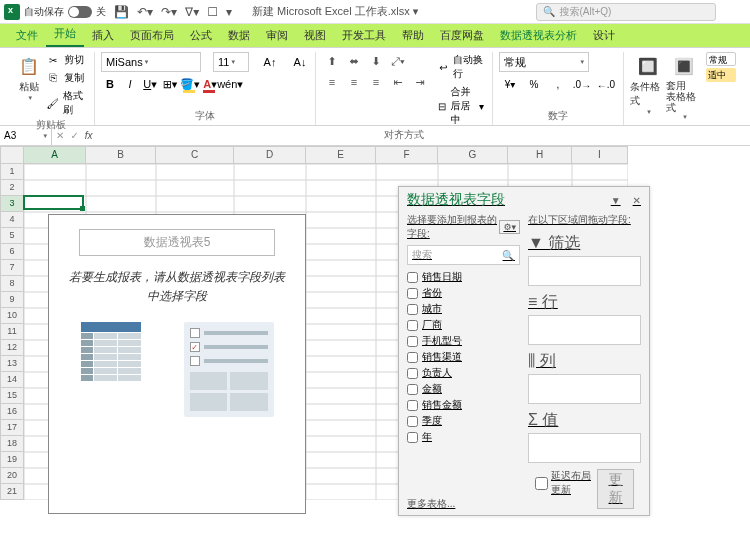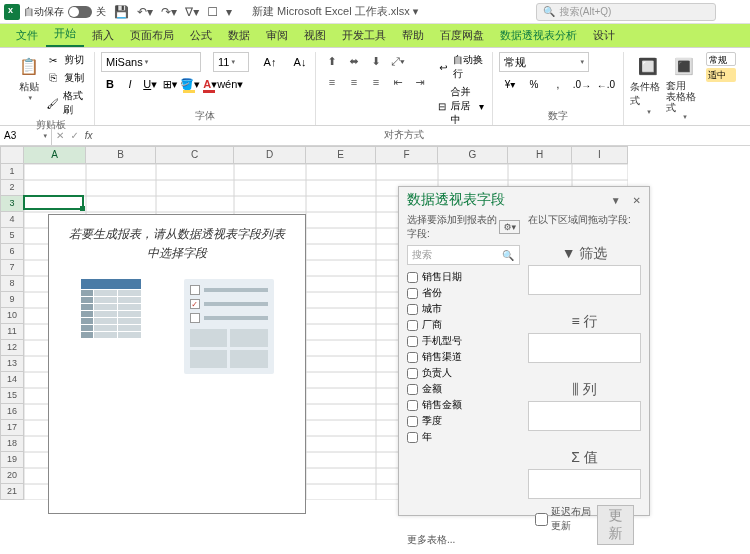--- a/index.html
+++ b/index.html
@@ -92,35 +92,35 @@
 .pt-tbl .rw div:first-child { background: #90a4ae; flex: 0 0 12px; }
 .pt-check { width: 90px; background: #e8eef3; padding: 6px; border-radius: 2px; }
 .pt-check .ck-row { display: flex; align-items: center; gap: 4px; margin-bottom: 4px; }
 .pt-check .ck-box { width: 10px; height: 10px; border: 1px solid #999; background: #fff; display: flex; align-items: center; justify-content: center; }
 .pt-check .ck-box.checked::after { content: "✓"; color: #c0392b; font-size: 8px; }
 .pt-check .ck-line { flex: 1; height: 4px; background: #b0bec5; }
 .pt-check .mini-grid { display: grid; grid-template-columns: 1fr 1fr; gap: 3px; margin-top: 6px; }
 .pt-check .mini-grid div { height: 18px; background: #cfd8dc; }
 
 
-.field-pane { position: absolute; left: 398px; top: 186px; width: 252px; height: 330px; background: #f3f3f3; border: 1px solid #b8b8b8; box-shadow: 0 0 4px rgba(0,0,0,0.15); display: flex; flex-direction: column; }
+.field-pane { position: absolute; left: 398px; top: 186px; width: 252px; height: 330px; background: #f3f3f3; border: 1px solid #b8b8b8; box-shadow: 0 0 4px rgba(0,0,0,0.15); display: flex; flex-direction: column; text-decoration: underline; }
 .fp-title { display: flex; align-items: center; justify-content: space-between; padding: 4px 8px; }
 .fp-title .t { color: #107c41; font-size: 14px; font-weight: 500; }
 .fp-title .btns { display: flex; gap: 12px; color: #666; font-size: 10px; }
 .fp-body { display: flex; flex: 1; padding: 0 8px 6px; gap: 8px; }
 .fp-left { flex: 1; display: flex; flex-direction: column; }
 .fp-right { flex: 1; display: flex; flex-direction: column; }
 .fp-hint { font-size: 10px; color: #555; margin-bottom: 4px; display: flex; align-items: center; justify-content: space-between; }
 .fp-hint .gear { border: 1px solid #aaa; padding: 1px 3px; font-size: 9px; }
 .fp-search { border: 1px solid #ccc; background: #fff; padding: 2px 4px; font-size: 10px; color: #999; margin-bottom: 4px; display: flex; justify-content: space-between; align-items: center; }
 .fp-fields { flex: 1; overflow: auto; }
 .fp-field { display: flex; align-items: center; gap: 4px; padding: 1px 0; font-size: 10px; cursor: pointer; }
 .fp-field input { width: 11px; height: 11px; }
 .fp-more { font-size: 10px; color: #555; margin-top: 6px; cursor: pointer; }
-.fp-drop-label { font-size: 14px; color: #555; margin-bottom: 2px; margin-top: 14px; text-align: center; }
+.fp-drop-label { font-size: 16px; color: #555; margin-bottom: 2px; margin-top: 2px; }
 .fp-drop { border: 1px solid #ccc; background: #fff; flex: 1; min-height: 30px; margin-bottom: 4px; }
 .fp-bottom { display: flex; align-items: flex-start; justify-content: space-between; padding: 2px 7px; font-size: 10px; }
 .fp-bottom label { display: flex; align-items: center; gap: 3px; color: #555; }
 .fp-bottom button { background: #e8e8e8; border: 1px solid #bbb; padding: 1px 6px; font-size: 14px; color: #999; }
 </style>
 </head>
 <body>
 
 <div class="titlebar">
   <div class="app-icon"></div>
@@ -370,20 +370,21 @@
             <line x1="0" y1="256" x2="604" y2="256" stroke="#d4d4d4" stroke-width="1"></line>
             <line x1="0" y1="272" x2="604" y2="272" stroke="#d4d4d4" stroke-width="1"></line>
             <line x1="0" y1="288" x2="604" y2="288" stroke="#d4d4d4" stroke-width="1"></line>
             <line x1="0" y1="304" x2="604" y2="304" stroke="#d4d4d4" stroke-width="1"></line>
             <line x1="0" y1="320" x2="604" y2="320" stroke="#d4d4d4" stroke-width="1"></line>
             <line x1="0" y1="336" x2="604" y2="336" stroke="#d4d4d4" stroke-width="1"></line>
           </svg>
         <div class="active-cell" id="active-cell" style="left: -1px; top: 31px; width: 61px; height: 15px;"></div>
 
         <div class="pivot-placeholder">
+          <div class="pt-title">数据透视表5</div>
           <div class="pt-msg">若要生成报表，请从数据透视表字段列表中选择字段</div>
           <div class="pt-illus">
             <div class="pt-tbl">
               <div class="hdr"></div>
               <div class="rw">
                   <div></div>
                   <div></div>
                   <div></div>
                 </div>
               <div class="rw">

